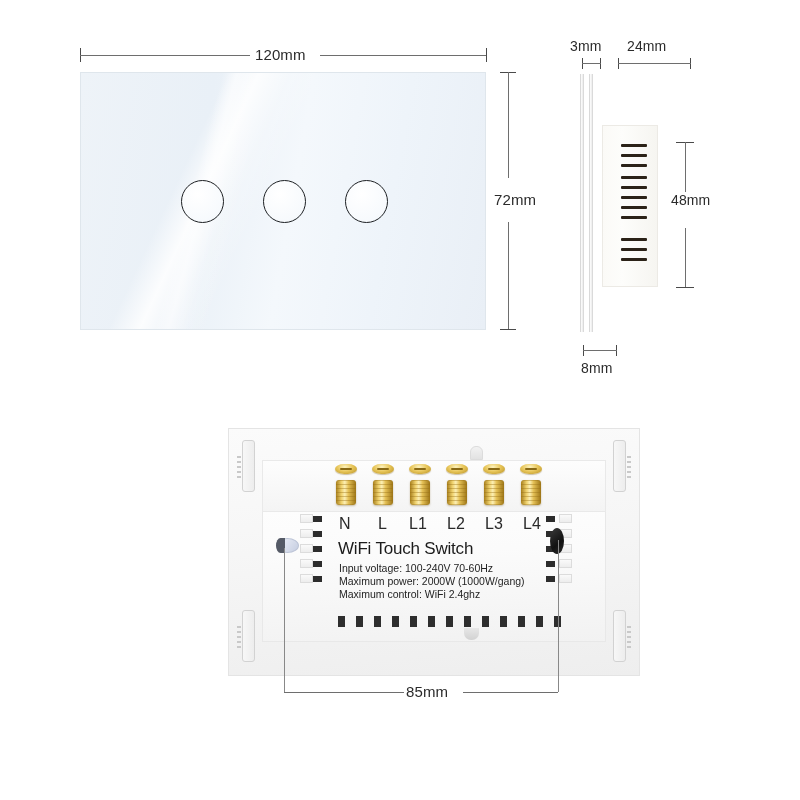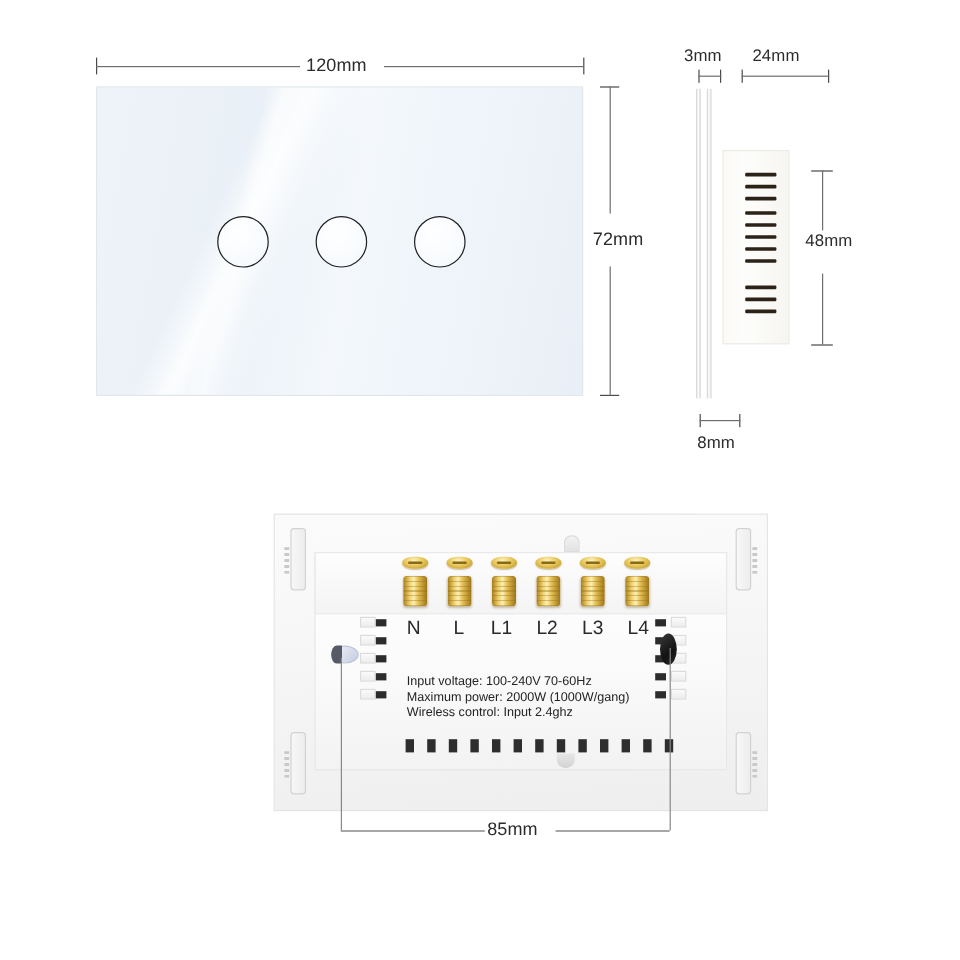--- a/index.html
+++ b/index.html
@@ -254,23 +254,24 @@
     <div class="screw-body" style="left:256px;top:52px;"></div>
     <div class="screw-body" style="left:293px;top:52px;"></div>
 
     <div class="term-label" style="left:111px;top:87px;">N</div>
     <div class="term-label" style="left:150px;top:87px;">L</div>
     <div class="term-label" style="left:181px;top:87px;">L1</div>
     <div class="term-label" style="left:219px;top:87px;">L2</div>
     <div class="term-label" style="left:257px;top:87px;">L3</div>
     <div class="term-label" style="left:295px;top:87px;">L4</div>
 
+    <div id="product-title" style="left:110px;top:111px;">WiFi Touch Switch</div>
     <div class="spec-line" style="left:111px;top:134px;">Input voltage: 100-240V 70-60Hz</div>
     <div class="spec-line" style="left:111px;top:147px;">Maximum power: 2000W (1000W/gang)</div>
-    <div class="spec-line" style="left:111px;top:160px;">Wireless control: Input 2.4ghz</div>
+    <div class="spec-line" style="left:111px;top:160px;">Maximum control: WiFi 2.4ghz</div>
 
     <div class="vent-slot" style="left:85px;top:88px;"></div>
     <div class="vent-slot" style="left:85px;top:103px;"></div>
     <div class="vent-slot" style="left:85px;top:118px;"></div>
     <div class="vent-slot" style="left:85px;top:133px;"></div>
     <div class="vent-slot" style="left:85px;top:148px;"></div>
     <div class="side-notch" style="left:72px;top:86px;"></div>
     <div class="side-notch" style="left:72px;top:101px;"></div>
     <div class="side-notch" style="left:72px;top:116px;"></div>
     <div class="side-notch" style="left:72px;top:131px;"></div>

